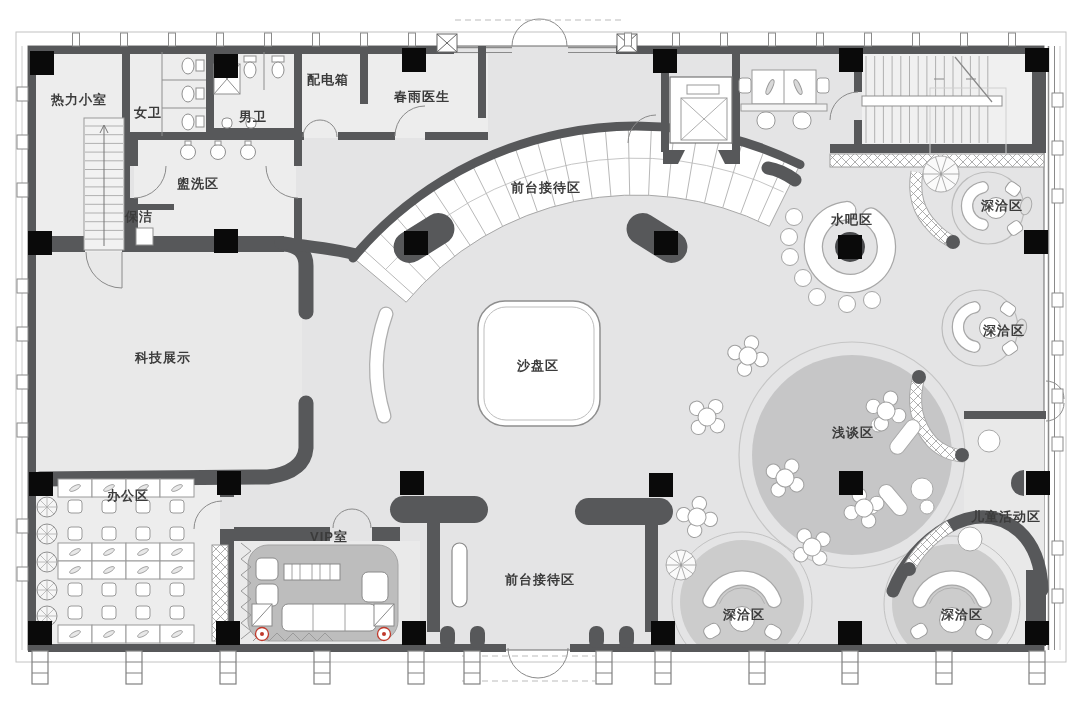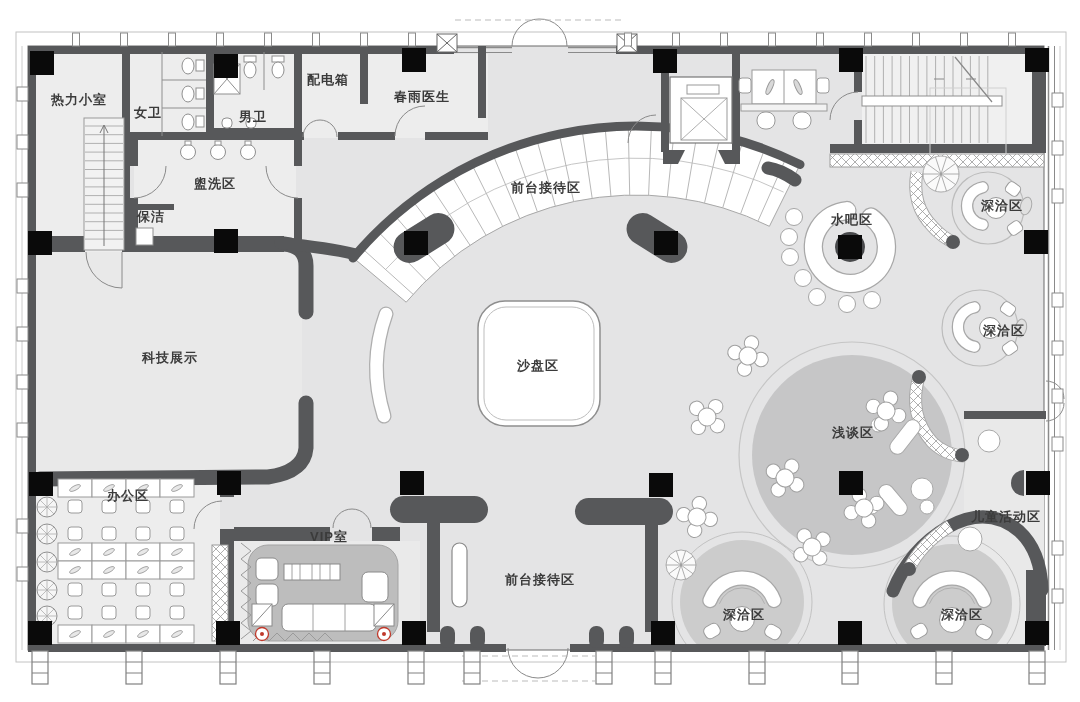--- a/index.html
+++ b/index.html
@@ -669,27 +669,27 @@
         <rect x="1052" y="541" width="11" height="14" fill="#fff" stroke="#8a8a8a" stroke-width="1"></rect>
         <rect x="1052" y="589" width="11" height="14" fill="#fff" stroke="#8a8a8a" stroke-width="1"></rect>
       </g>
 </svg>
 
   <div class="lbl" style="left:79px;top:100px">热力小室</div>
   <div class="lbl" style="left:148px;top:113px">女卫</div>
   <div class="lbl" style="left:253px;top:117px">男卫</div>
   <div class="lbl" style="left:328px;top:80px">配电箱</div>
   <div class="lbl" style="left:422px;top:97px">春雨医生</div>
-  <div class="lbl" style="left:215px;top:184px">盥洗区</div>
-  <div class="lbl" style="left:151px;top:217px">保洁</div>
+  <div class="lbl" style="left:198px;top:184px">盥洗区</div>
+  <div class="lbl" style="left:139px;top:217px">保洁</div>
   <div class="lbl" style="left:546px;top:188px">前台接待区</div>
   <div class="lbl" style="left:852px;top:220px">水吧区</div>
   <div class="lbl" style="left:1002px;top:206px">深洽区</div>
   <div class="lbl" style="left:1004px;top:331px">深洽区</div>
-  <div class="lbl" style="left:170px;top:358px">科技展示</div>
+  <div class="lbl" style="left:163px;top:358px">科技展示</div>
   <div class="lbl" style="left:538px;top:366px">沙盘区</div>
   <div class="lbl" style="left:853px;top:433px">浅谈区</div>
   <div class="lbl" style="left:1006px;top:517px">儿童活动区</div>
   <div class="lbl" style="left:128px;top:496px">办公区</div>
   <div class="lbl" style="left:329px;top:537px">VIP室</div>
   <div class="lbl" style="left:540px;top:580px">前台接待区</div>
   <div class="lbl" style="left:744px;top:615px">深洽区</div>
   <div class="lbl" style="left:962px;top:615px">深洽区</div>
 </div>
 

